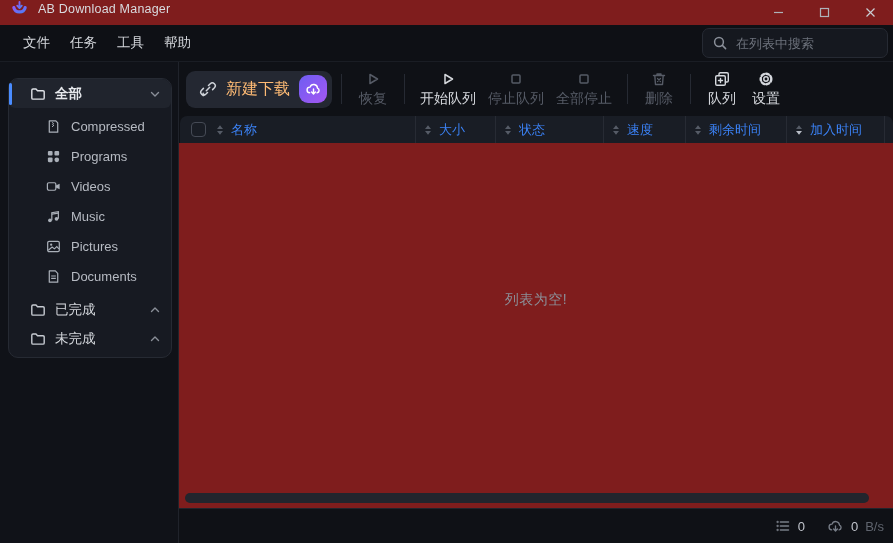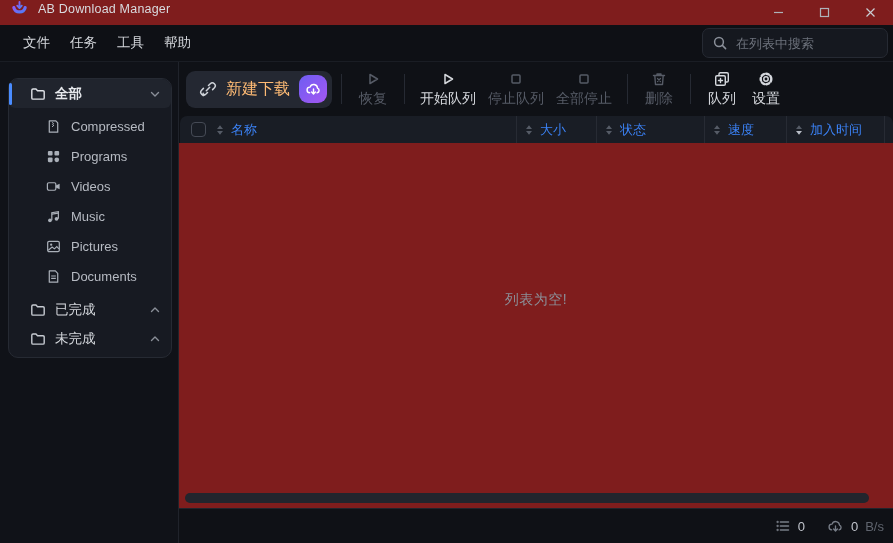--- a/index.html
+++ b/index.html
@@ -352,20 +352,27 @@
             </svg>
           <span>状态</span>
         </div>
         <div class="col fixed speed">
           <svg class="sort-ic" width="8" height="12" viewBox="0 0 8 12">
               <path d="M4 1.2 L7 5 H1 Z" fill="#555b66"></path>
               <path d="M4 10.8 L1 7 H7 Z" fill="#555b66"></path>
             </svg>
           <span>速度</span>
         </div>
+        <div class="col fixed eta">
+          <svg class="sort-ic" width="8" height="12" viewBox="0 0 8 12">
+              <path d="M4 1.2 L7 5 H1 Z" fill="#555b66"></path>
+              <path d="M4 10.8 L1 7 H7 Z" fill="#555b66"></path>
+            </svg>
+          <span>剩余时间</span>
+        </div>
         <div class="col fixed added">
           <svg class="sort-ic" width="8" height="12" viewBox="0 0 8 12">
               <path d="M4 1.2 L7 5 H1 Z" fill="#555b66"></path>
               <path d="M4 10.8 L1 7 H7 Z" fill="#b9bec7"></path>
             </svg>
           <span>加入时间</span>
         </div>
         <div class="col-tail"></div>
       </div>
 

